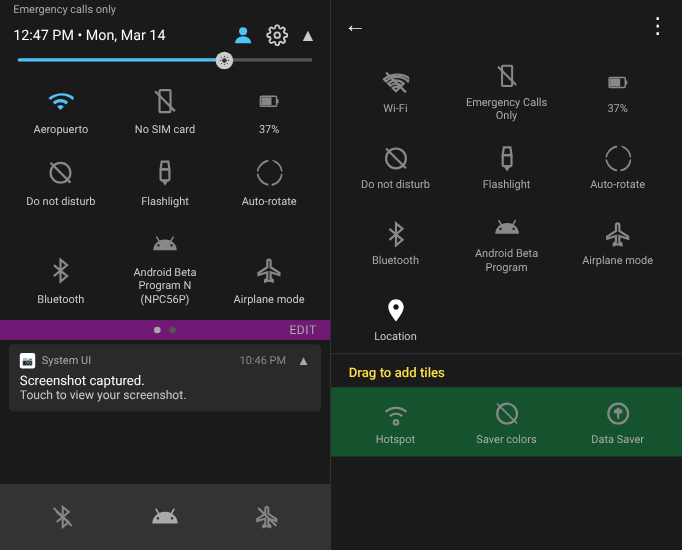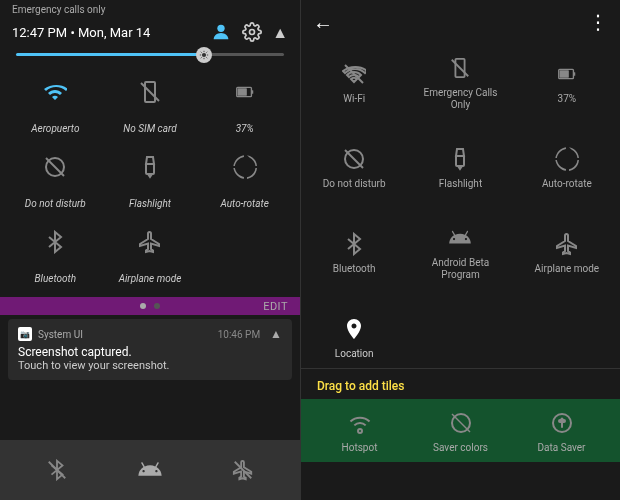--- a/index.html
+++ b/index.html
@@ -89,22 +89,21 @@
       background: #1a1a1a;
       padding: 4px 8px;
     }
 
     .tile {
       display: flex;
       flex-direction: column;
       align-items: center;
       justify-content: flex-end;
       padding: 10px 4px 8px;
-      gap: 17px;
-      font-style: italic;
+      gap: 7px;
     }
 
     .tile-icon {
       width: 28px;
       height: 28px;
       display: flex;
       align-items: center;
       justify-content: center;
       color: #ccc;
       font-size: 20px;
@@ -227,21 +226,21 @@
     .right-header {
       display: flex;
       align-items: center;
       padding: 10px 12px;
       background: #1a1a1a;
     }
 
     .right-tiles-grid {
       display: grid;
       grid-template-columns: repeat(3, 1fr);
-      gap: 16px;
+      gap: 0;
       padding: 0 8px;
       background: #1a1a1a;
     }
 
     .right-tile {
       display: flex;
       flex-direction: column;
       align-items: center;
       justify-content: center;
       padding: 10px 4px 8px;
@@ -402,20 +401,28 @@
     <div class="tile">
       <div class="tile-icon">
         <svg width="24" height="24" viewBox="0 0 24 24" fill="none" stroke="#888" stroke-width="2">
             <path d="M6 7l12 10-6 5V2l6 5L6 17"></path>
           </svg>
       </div>
       <div class="tile-label">Bluetooth</div>
     </div>
     <div class="tile">
       <div class="tile-icon">
+        <svg width="26" height="26" viewBox="0 0 24 24" fill="#888">
+            <path d="M17.6 9.48l1.84-3.18c.16-.31.04-.69-.26-.85-.29-.15-.65-.06-.83.22l-1.88 3.24A10.43 10.43 0 0 0 12 8c-1.53 0-2.98.33-4.47.91L5.65 5.67c-.19-.28-.56-.37-.87-.21-.31.16-.43.54-.27.85L6.4 9.48A9.79 9.79 0 0 0 2 17h20a9.77 9.77 0 0 0-4.4-7.52zM6.5 14c-.55 0-1-.45-1-1s.45-1 1-1 1 .45 1 1-.45 1-1 1zm11 0c-.55 0-1-.45-1-1s.45-1 1-1 1 .45 1 1-.45 1-1 1z"></path>
+          </svg>
+      </div>
+      <div class="tile-label">Android Beta Program N (NPC56P)</div>
+    </div>
+    <div class="tile">
+      <div class="tile-icon">
         <svg width="24" height="24" viewBox="0 0 24 24" fill="none" stroke="#888" stroke-width="2">
             <path d="M21 16v-2l-8-5V3.5c0-.83-.67-1.5-1.5-1.5S10 2.67 10 3.5V9l-8 5v2l8-2.5V19l-2 1.5V22l3.5-1 3.5 1v-1.5L13 19v-5.5l8 2.5z"></path>
           </svg>
       </div>
       <div class="tile-label">Airplane mode</div>
     </div>
   </div>
 
   <div class="dots-row">
     <div class="dot active"></div>

